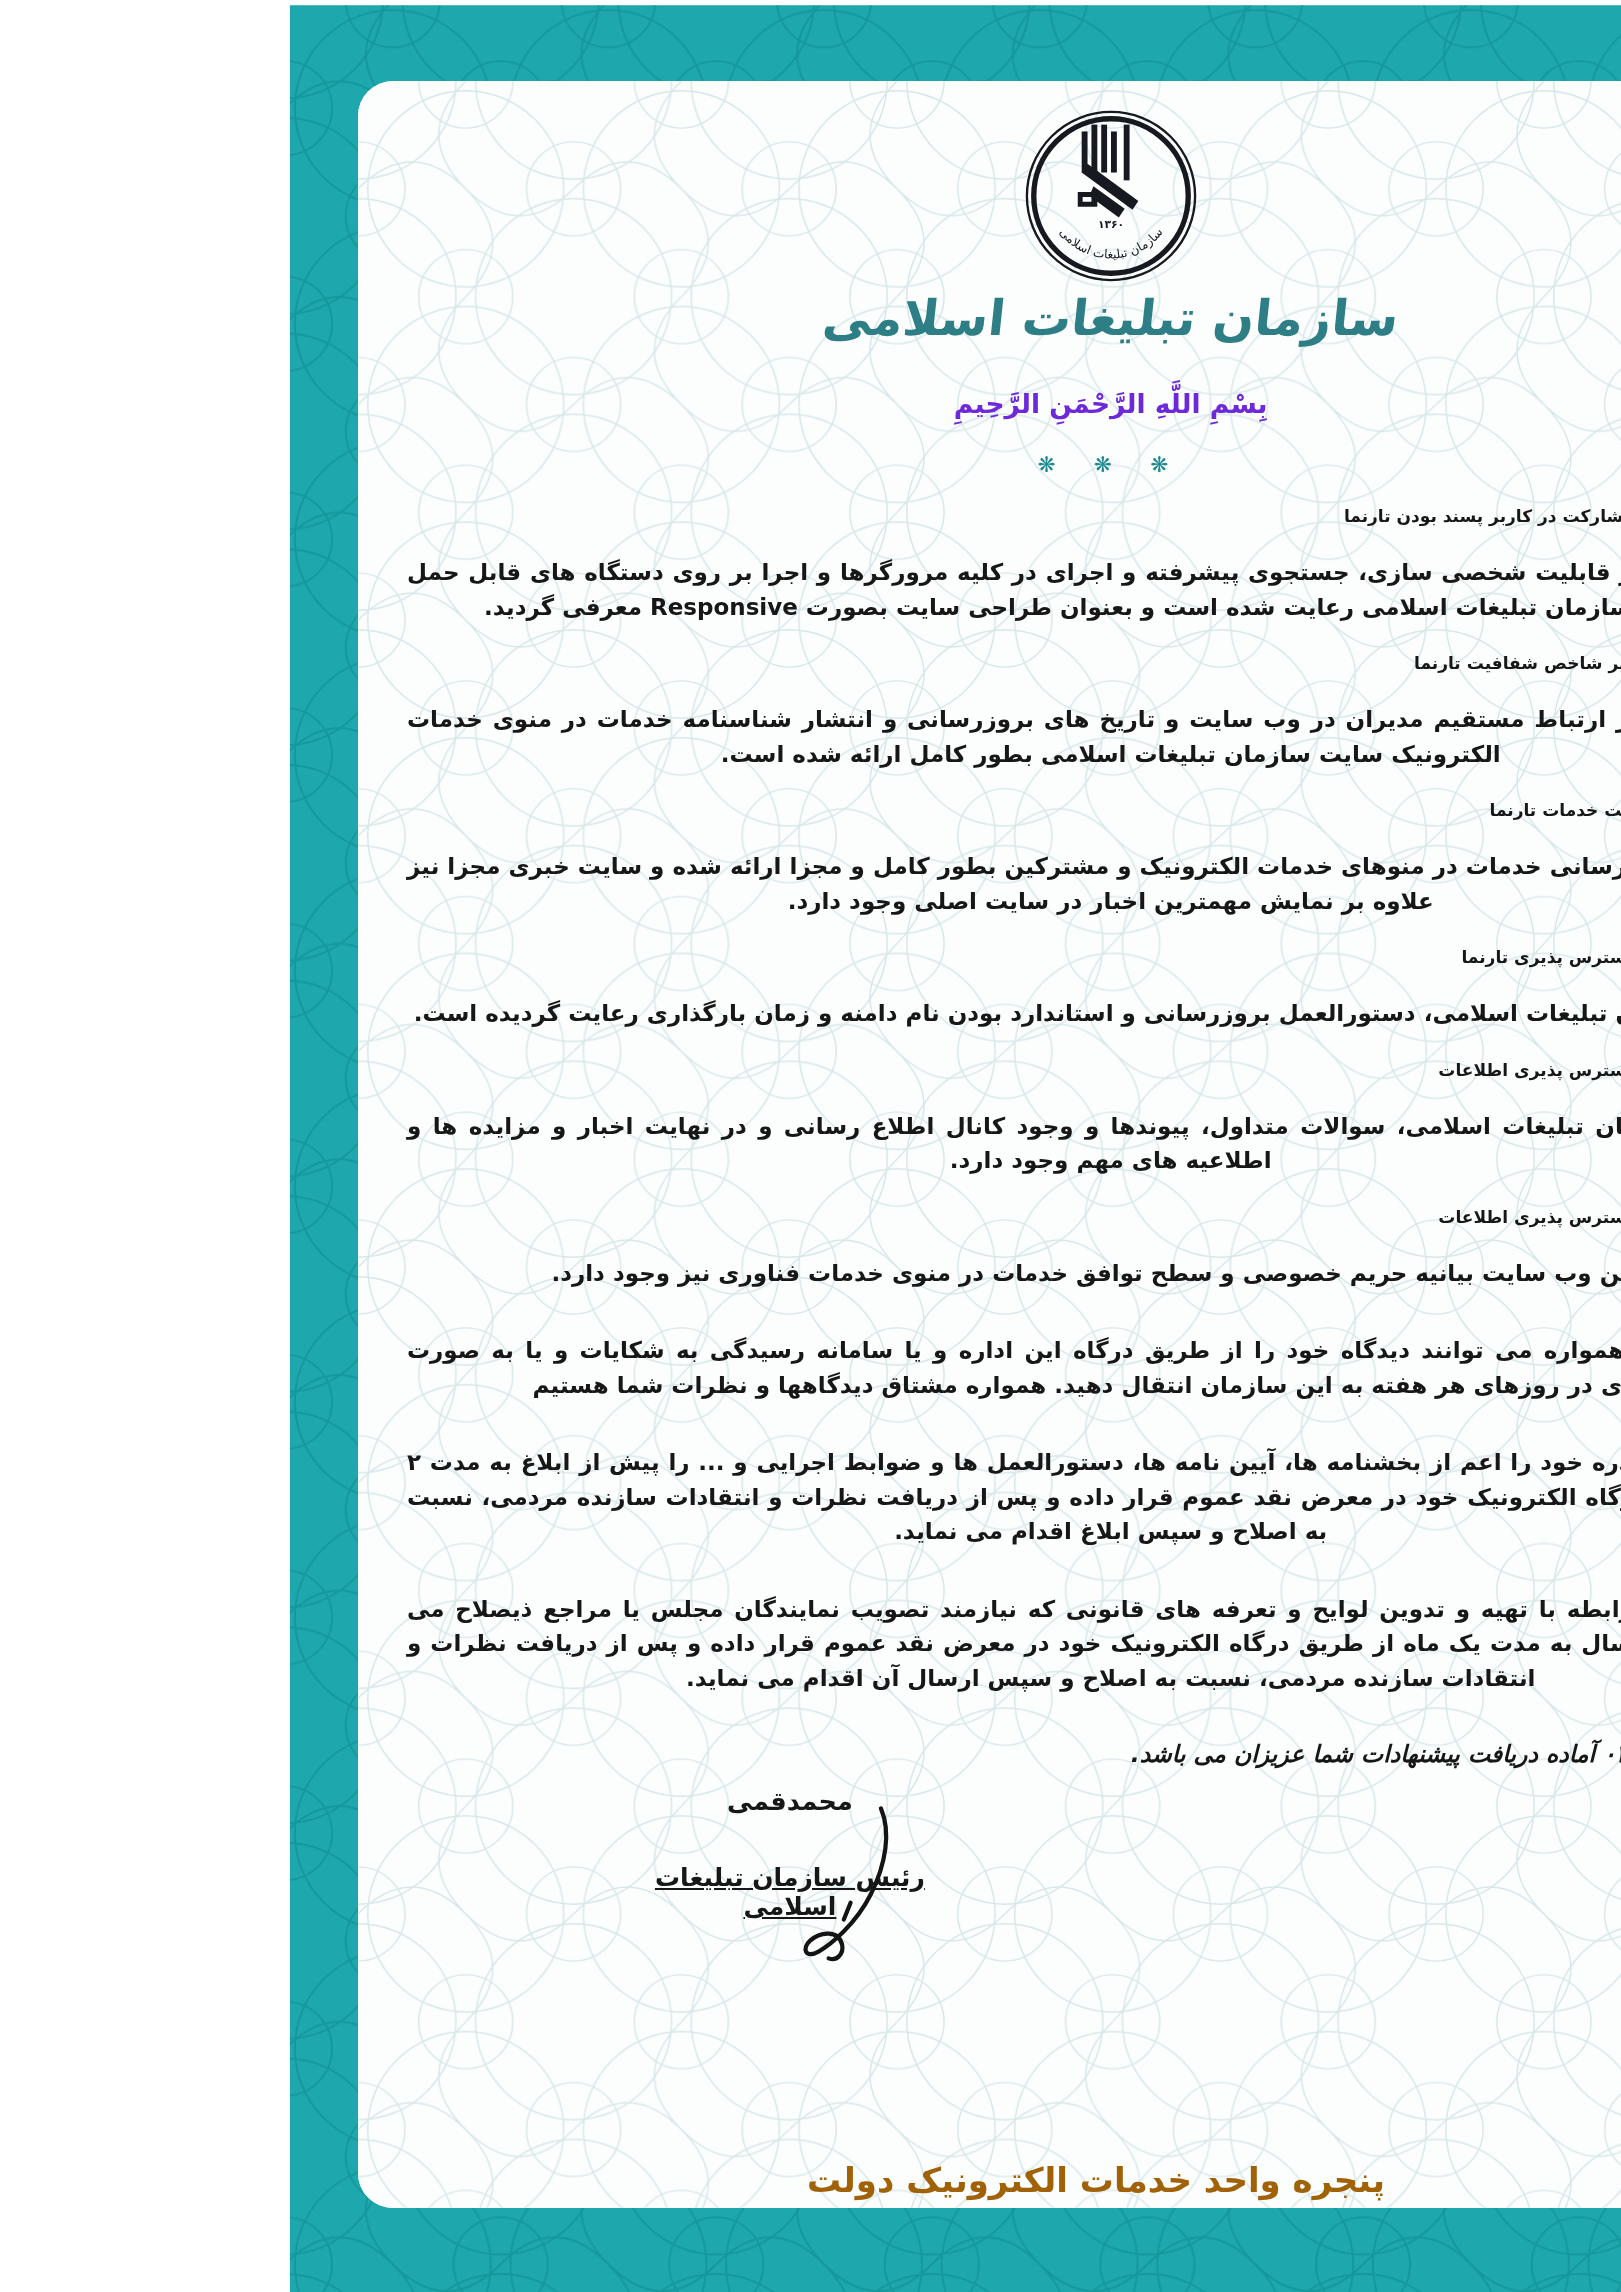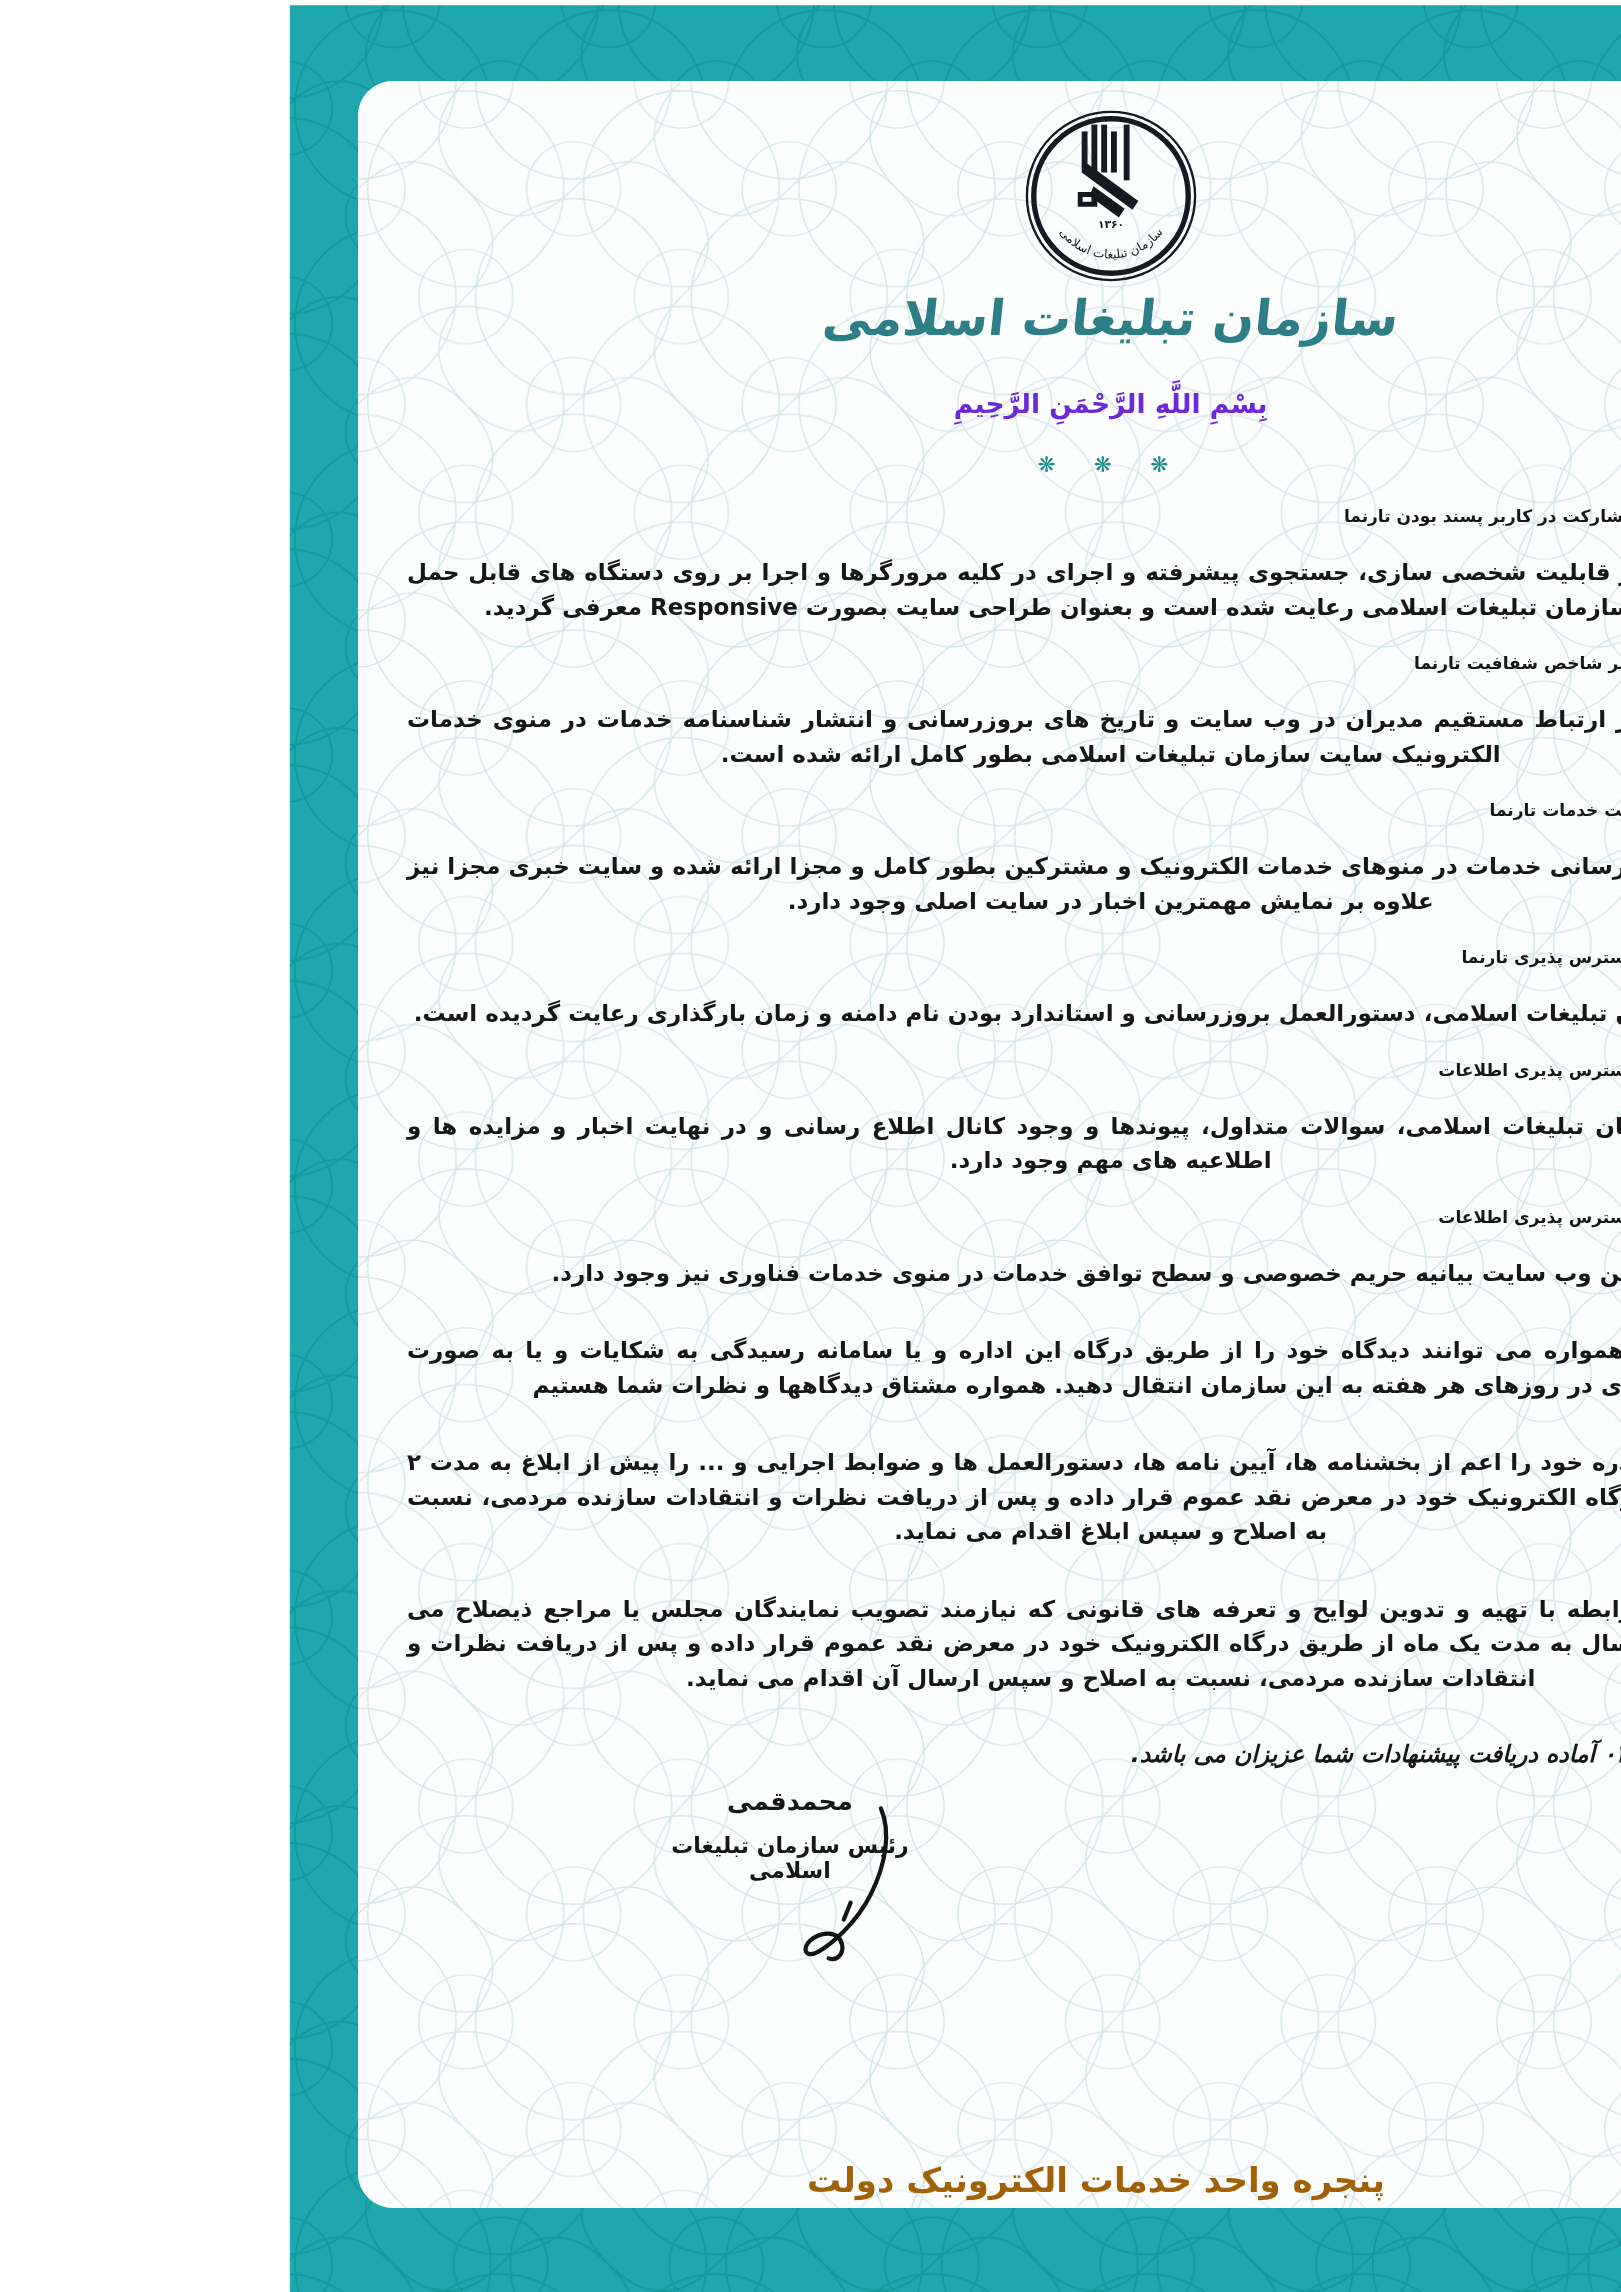--- a/index.html
+++ b/index.html
@@ -17,21 +17,21 @@
   .basmala{margin-top:41px;text-align:center;font-size:26.5px;font-weight:bold;color:#6d28d9;}
   .verse{margin-top:5.9px;text-align:center;font-size:23.5px;font-weight:bold;color:#1f8b90;}
   .ornament{margin-top:33px;text-align:center;font-size:21.6px;color:#1f8b90;letter-spacing:15.7px;}
   .section-heading{margin:29px 0 0;font-size:17px;font-weight:bold;text-align:right;}
   .section-body{margin:29px 0 0;font-size:23px;font-weight:bold;line-height:1.5;
                 text-align:justify;text-align-last:center;}
   .standalone{margin-top:43px;}
   .contact{margin-top:45px;font-size:23.5px;font-weight:bold;text-align:right;font-style:italic;}
   .signature{position:relative;width:323px;margin:17.6px 863px 0 0;text-align:center;}
   .sig-name{font-size:25.5px;font-weight:bold;}
-  .sig-title{font-size:22px;font-weight:bold;margin-top:17px;letter-spacing:-1px;}
+  .sig-title{font-size:25px;font-weight:bold;margin-top:47px;letter-spacing:-1px;text-decoration:underline;}
   .sig-scribble{position:absolute;top:11.8px;left:172px;width:118px;height:201px;pointer-events:none;}
   .footer-label{position:absolute;bottom:7.8px;left:0;right:0;text-align:center;
                 font-size:34px;font-weight:bold;color:#a16207;letter-spacing:-1px;}
 </style>
 </head>
 <body>
 
 <div class="page">
 
   <svg class="frame-svg" viewBox="0 0 1654 2339" xmlns="http://www.w3.org/2000/svg">

